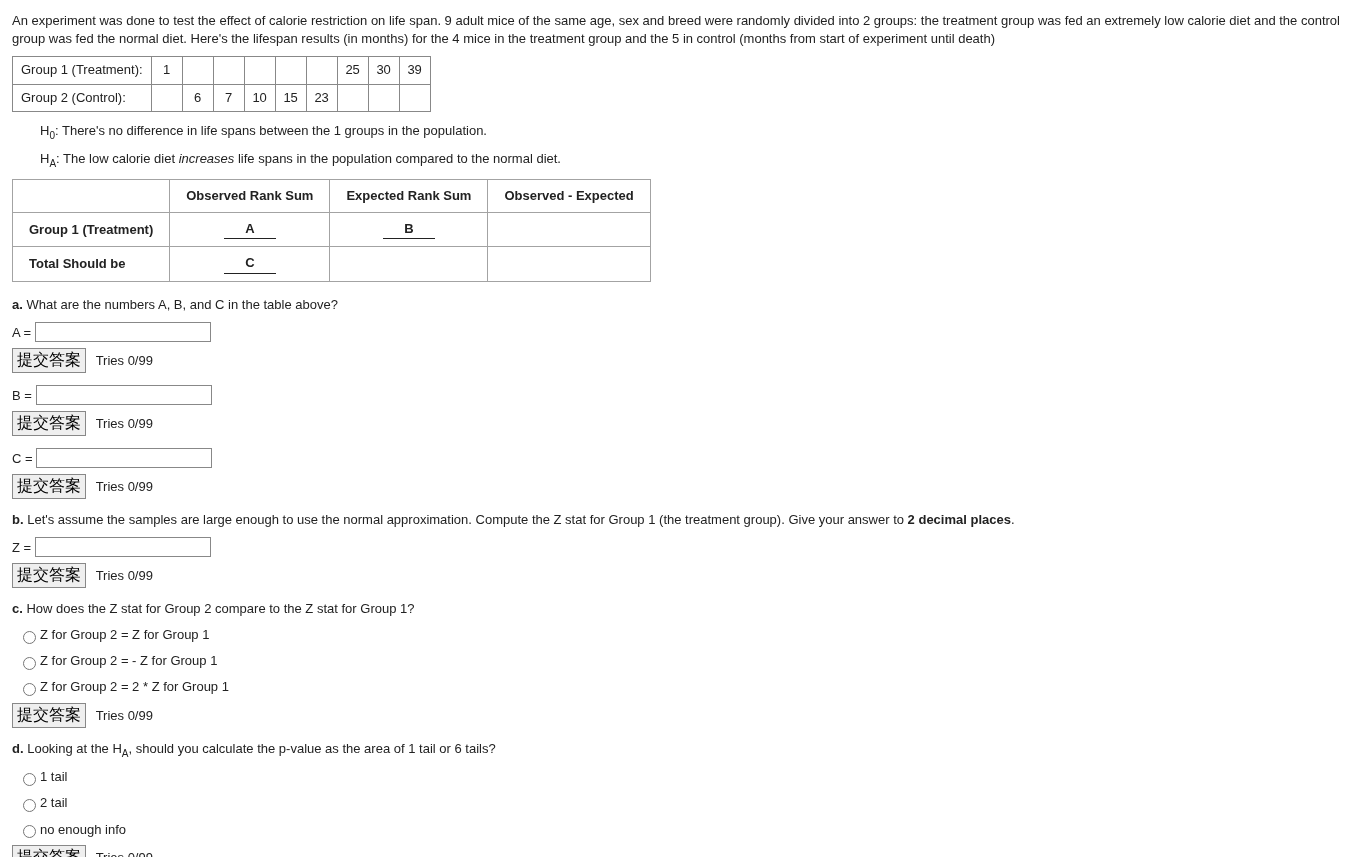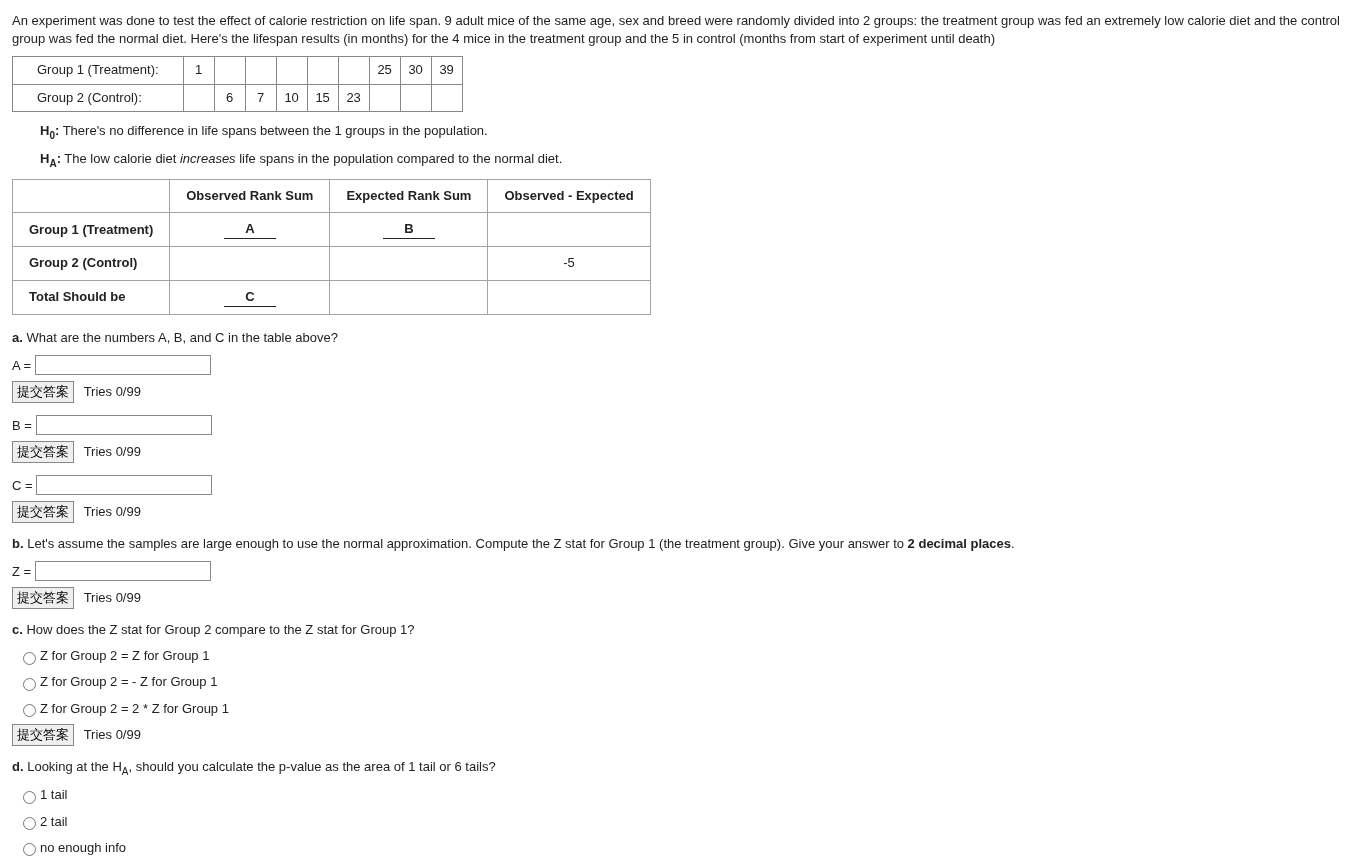--- a/index.html
+++ b/index.html
@@ -15,21 +15,21 @@
 }
 table.data-small td {
   border: 1px solid #888;
   padding: 4px 6px;
   min-width: 18px;
   text-align: center;
   font-size: 13px;
 }
 table.data-small td.label {
   text-align: left;
-  padding: 4px 24px;
+  padding: 4px 8px;
 }
 table.rank {
   border-collapse: collapse;
   margin: 8px 0 14px 0;
 }
 table.rank th, table.rank td {
   border: 1px solid #a3a3a3;
   padding: 7px 16px;
   font-size: 13px;
   text-align: center;
@@ -39,21 +39,21 @@
 }
 table.rank td.row-label {
   text-align: left;
   font-weight: bold;
   padding: 7px 16px;
 }
 .hypo {
   margin: 8px 0 4px 28px;
 }
 .hypo span.h0, .hypo span.ha {
-  font-weight: bold;
+  font-weight: normal;
 }
 sub {
   font-size: 10px;
 }
 em {
   font-style: italic;
 }
 .section {
   margin: 10px 0 4px 0;
 }
@@ -68,21 +68,21 @@
   font-size: 13px;
   padding: 1px 2px;
   width: 170px;
   height: 16px;
 }
 .submit-row {
   margin: 6px 0 12px 0;
 }
 .submit-row button {
   font-family: inherit;
-  font-size: 13px;
+  font-size: 16px;
   padding: 1px 4px;
   border: 1px solid #888;
   background: #efefef;
 }
 .tries {
   margin-left: 6px;
   margin-top: 24px;
 }
 .radio-row {
   margin: 8px 0 2px 6px;
@@ -149,26 +149,20 @@
     <th>Expected Rank Sum</th>
     <th>Observed - Expected</th>
   </tr>
   <tr>
     <td class="row-label">Group 1 (Treatment)</td>
     <td><span class="blank">A</span></td>
     <td><span class="blank">B</span></td>
     <td></td>
   </tr>
   <tr>
-    <td class="row-label">Group 2 (Control)</td>
-    <td></td>
-    <td></td>
-    <td>-5</td>
-  </tr>
-  <tr>
     <td class="row-label">Total Should be</td>
     <td><span class="blank">C</span></td>
     <td></td>
     <td></td>
   </tr>
 </tbody>
   </table>
 
 <div class="section">
   <b>a.</b><span> What are the numbers A, B, and C in the table above?</span>

